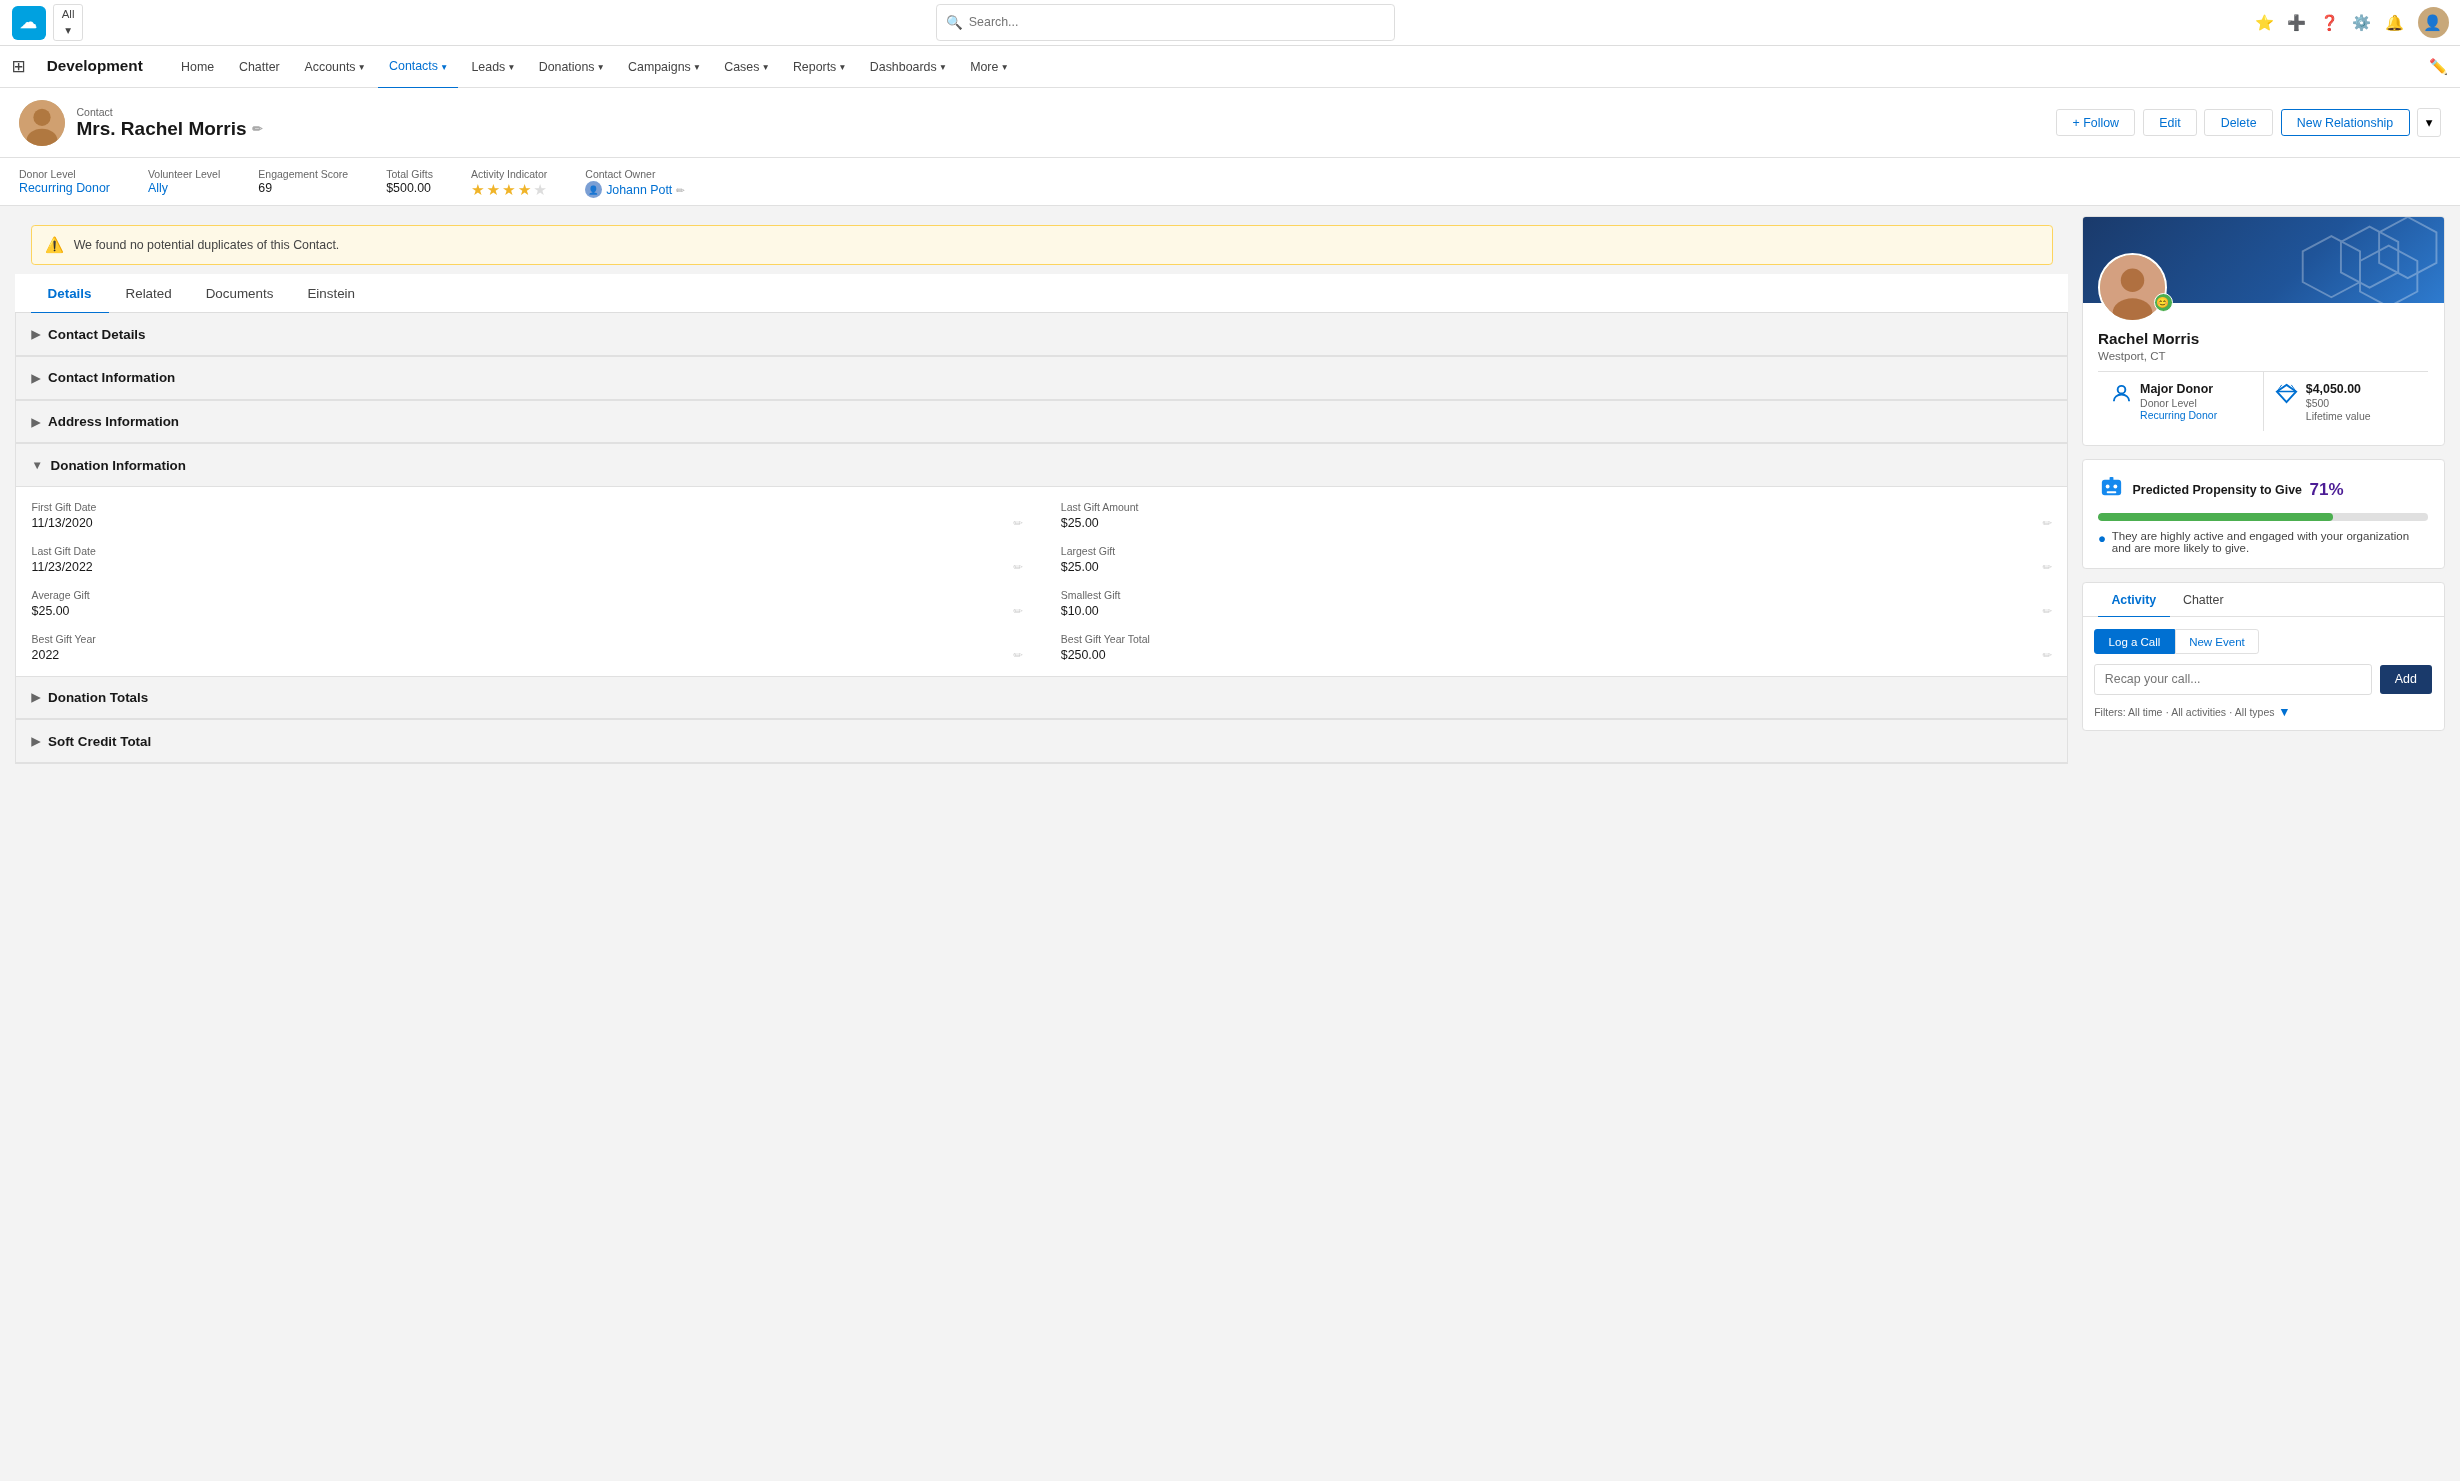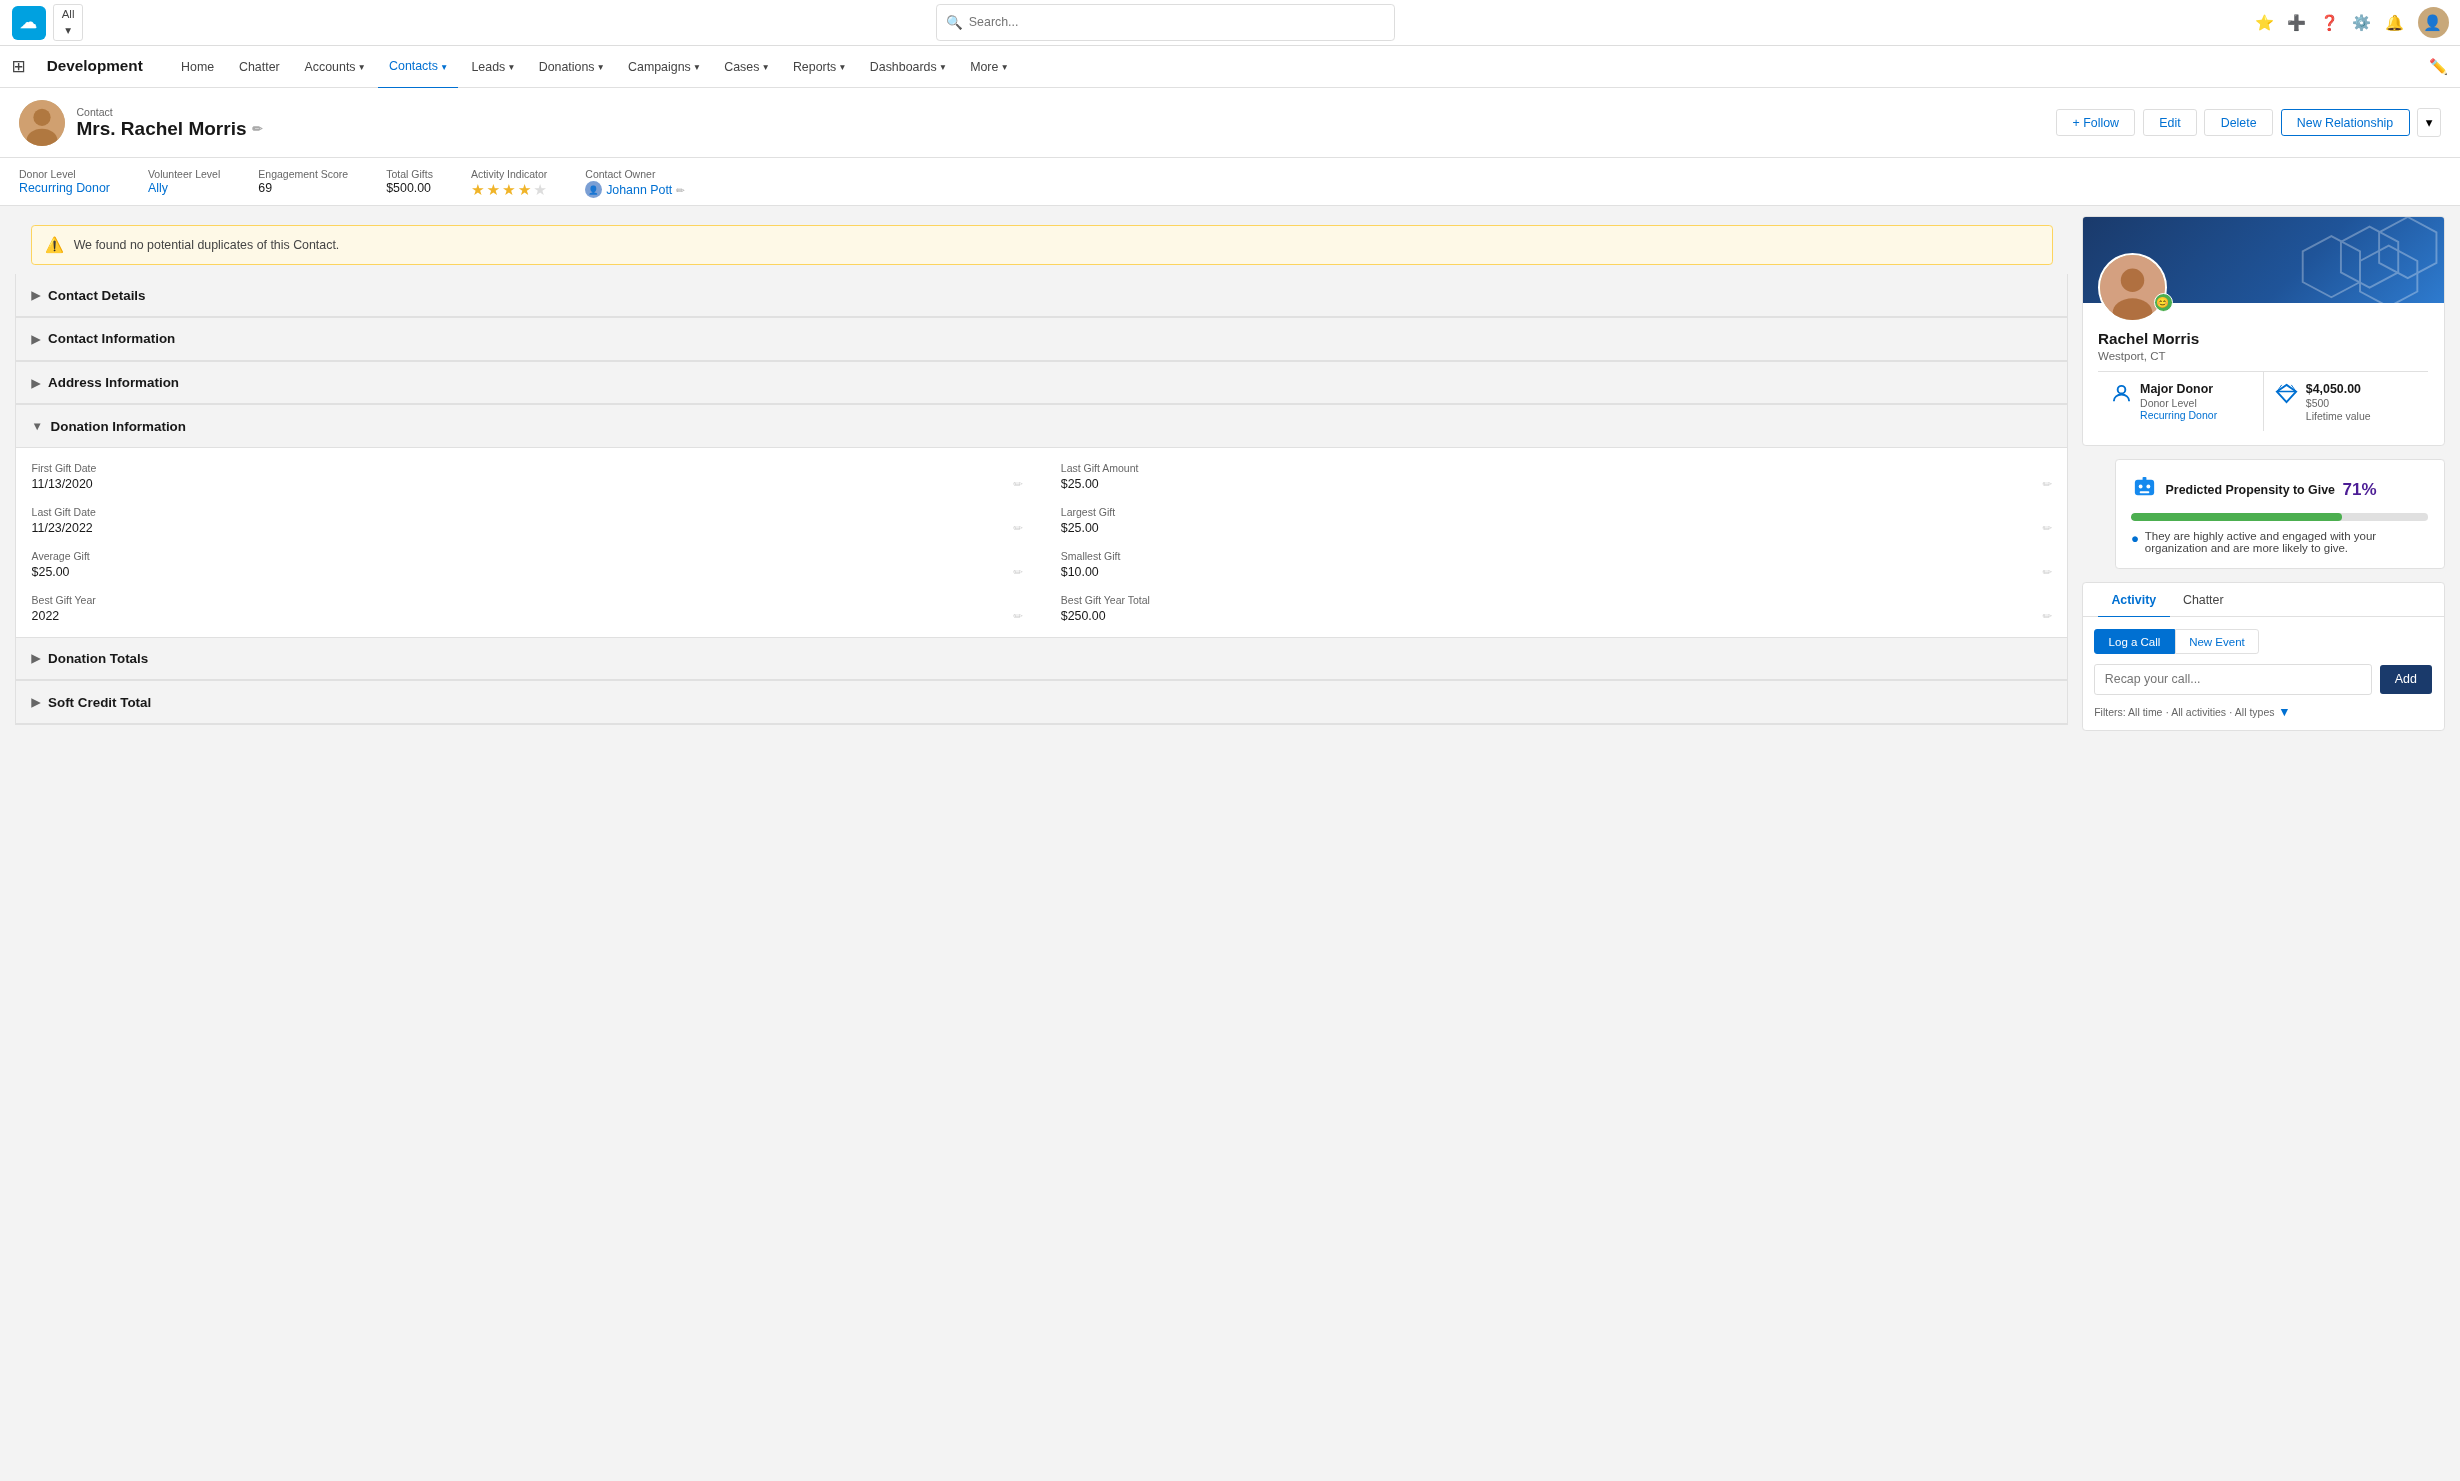--- a/index.html
+++ b/index.html
@@ -249,21 +249,21 @@
     .donor-stat:first-child { border-right: 1px solid #e0e0e0; }
     .donor-stat-icon { font-size: 19px; color: #0070d2; }
     .donor-stat-content { }
     .donor-stat-title { font-size: 12.4px; font-weight: 700; color: #181818; }
     .donor-stat-label { font-size: 10.5px; color: #666; margin-top: 1px; }
     .donor-stat-label2 { font-size: 10.5px; color: #0070d2; }
 
     
     .propensity-card {
       background: #fff; border: 1px solid #e0e0e0; border-radius: 3.8px;
-      padding: 13.4px 15.3px; margin-bottom: 13.4px; margin-left: 33px;
+      padding: 13.4px 15.3px; margin-bottom: 13.4px;
     }
     .propensity-header {
       display: flex; align-items: center; gap: 7.6px;
       margin-bottom: 7.6px;
     }
     .propensity-icon { font-size: 21px; }
     .propensity-label { font-size: 12.4px; font-weight: 600; color: #181818; }
     .propensity-pct { font-size: 17px; font-weight: 700; color: #4c1d95; }
     .propensity-bar-bg {
       height: 7.6px; background: #e0e0e0; border-radius: 3.8px; overflow: hidden;
@@ -477,20 +477,26 @@
 
 <div class="main-layout">
 
   <div class="main-left">
 
     <div class="duplicate-banner">
       <span class="dup-icon">⚠️</span>
       <span>We found no potential duplicates of this Contact.</span>
     </div>
 
+    <div class="detail-tabs">
+      <div class="detail-tab active">Details</div>
+      <div class="detail-tab">Related</div>
+      <div class="detail-tab">Documents</div>
+      <div class="detail-tab">Einstein</div>
+    </div>
 
     <div class="accordion-section">
       <div class="accordion-header">
         <span class="accordion-chevron">▶</span>
         <span>Contact Details</span>
       </div>
     </div>
 
     <div class="accordion-section">
       <div class="accordion-header">

